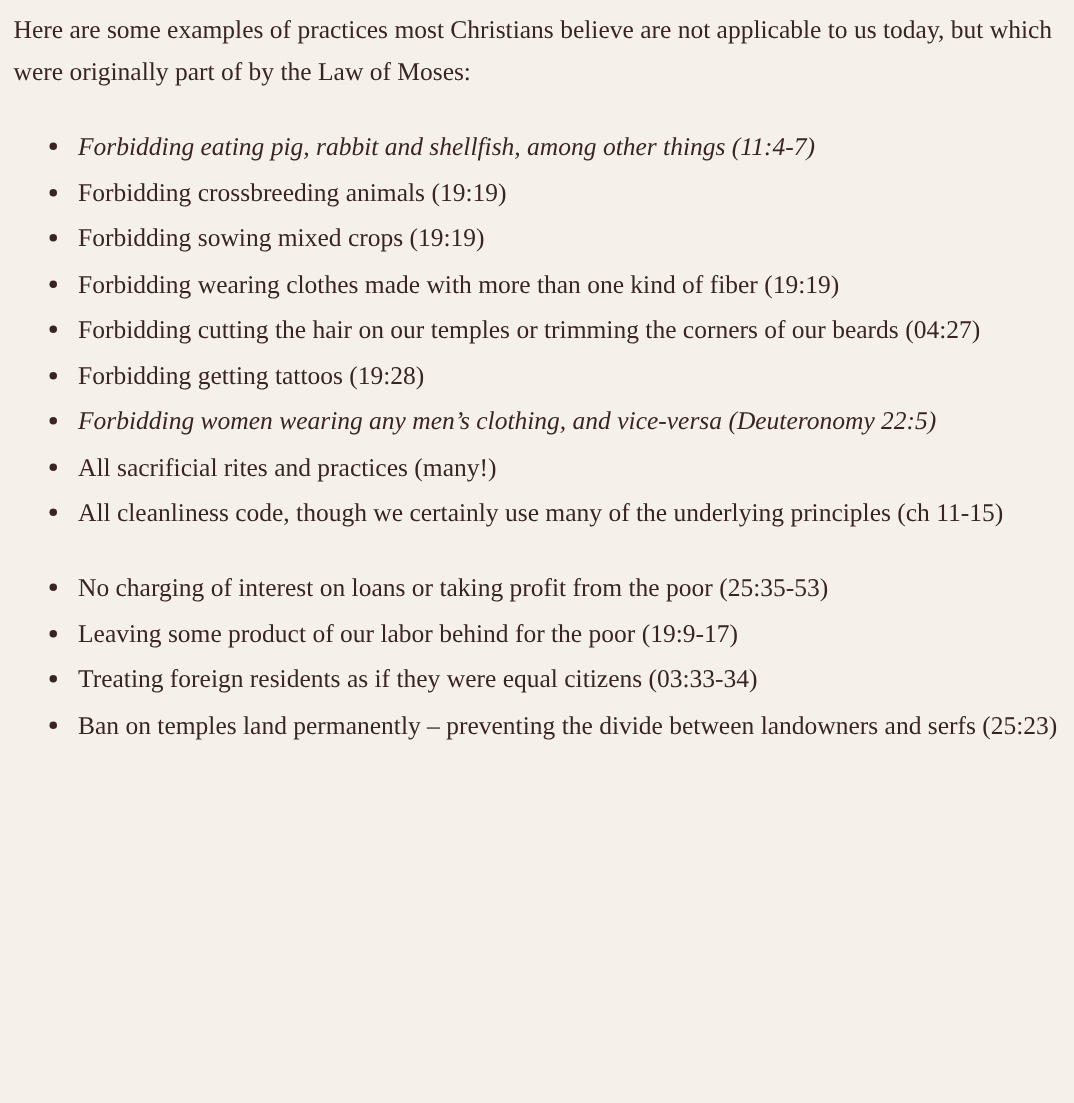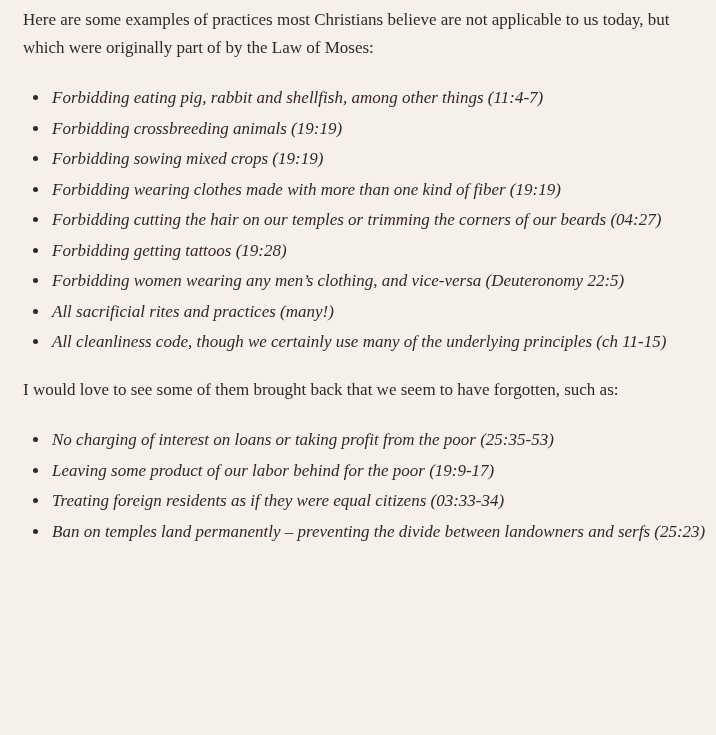--- a/index.html
+++ b/index.html
@@ -15,32 +15,31 @@
     font-family: "Liberation Serif", serif;
     font-size: 17px;
     line-height: 28px;
     padding: 6px 9px 8px 9px;
     -webkit-font-smoothing: antialiased;
   }
   .article {
     width: 698px;
   }
   p {
-    margin: 0 0 20px 14px;
+    margin: 0 0 20px 0;
   }
   ul {
     list-style: disc outside;
     margin: 22px 0 20px 0;
     padding: 0 0 0 41px;
   }
   li {
     margin: 0 0 2.5px 0;
     padding-left: 2px;
     line-height: 28px;
-    font-style: italic;
   }
   li::marker {
     color: #392423;
   }
   .italic {
     font-style: italic;
   }
   p:last-child {
     margin-bottom: 0;
   }
@@ -58,21 +57,20 @@
     <li>Forbidding sowing mixed crops (19:19)</li>
     <li>Forbidding wearing clothes made with more than one kind of fiber (19:19)</li>
     <li>Forbidding cutting the hair on our temples or trimming the corners of our beards (04:27)</li>
     <li>Forbidding getting tattoos (19:28)</li>
     <li class="italic">Forbidding women wearing any men’s clothing, and vice-versa (Deuteronomy 22:5)</li>
     <li>All sacrificial rites and practices (many!)</li>
     <li>All cleanliness code, though we certainly use many of the underlying principles (ch 11-15)</li>
   </ul>
 
 
-  <p>I would love to see some of them brought back that we seem to have forgotten, such as:</p>
 
   <ul>
     <li>No charging of interest on loans or taking profit from the poor (25:35-53)</li>
     <li>Leaving some product of our labor behind for the poor (19:9-17)</li>
     <li>Treating foreign residents as if they were equal citizens (03:33-34)</li>
     <li>Ban on temples land permanently – preventing the divide between landowners and serfs (25:23)</li>
   </ul>
 
 
 </div>

